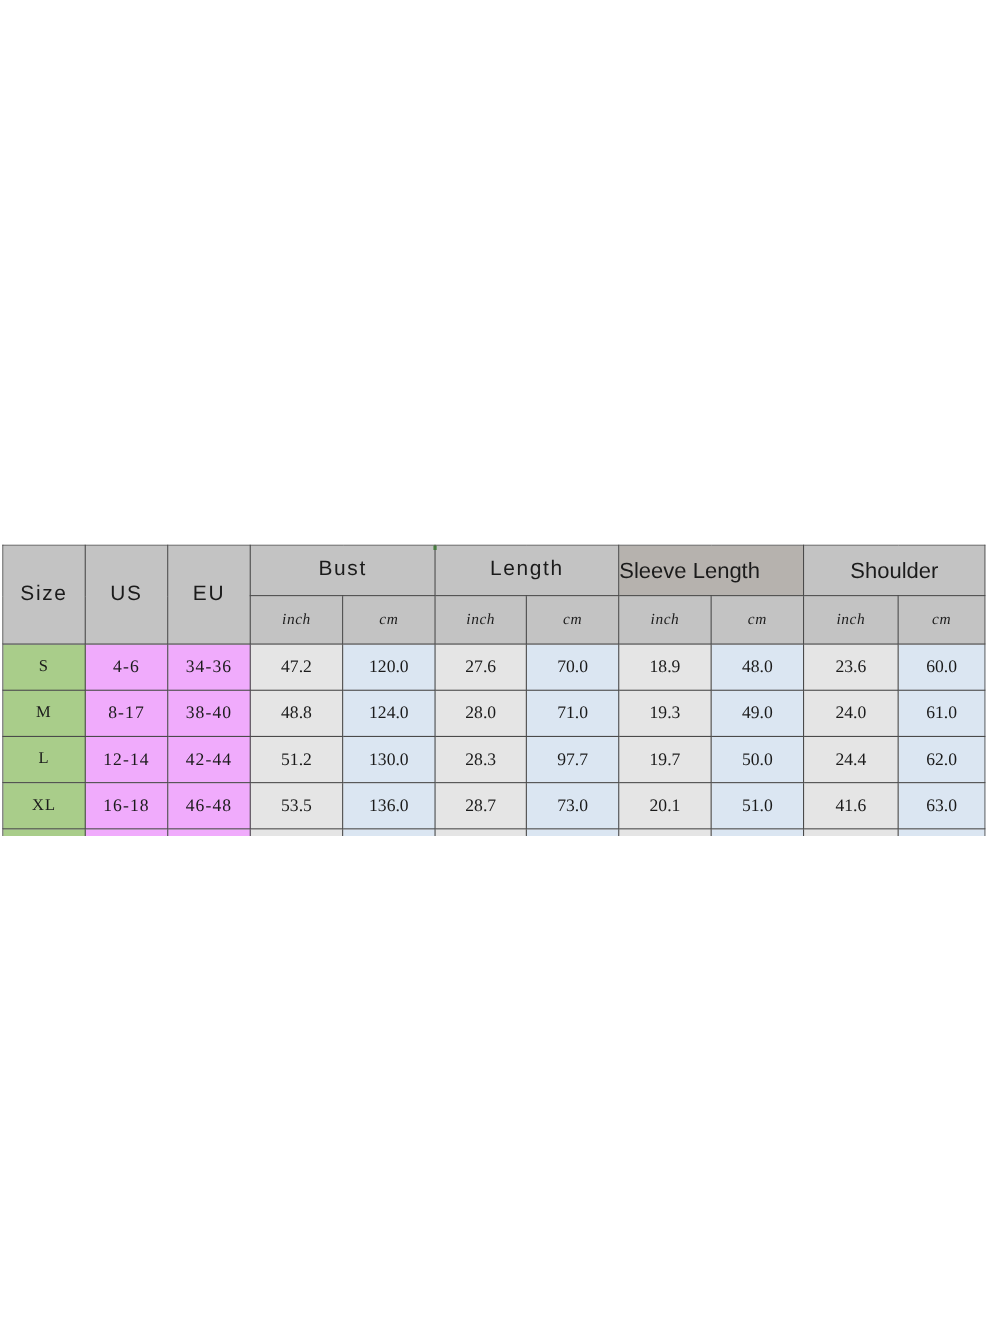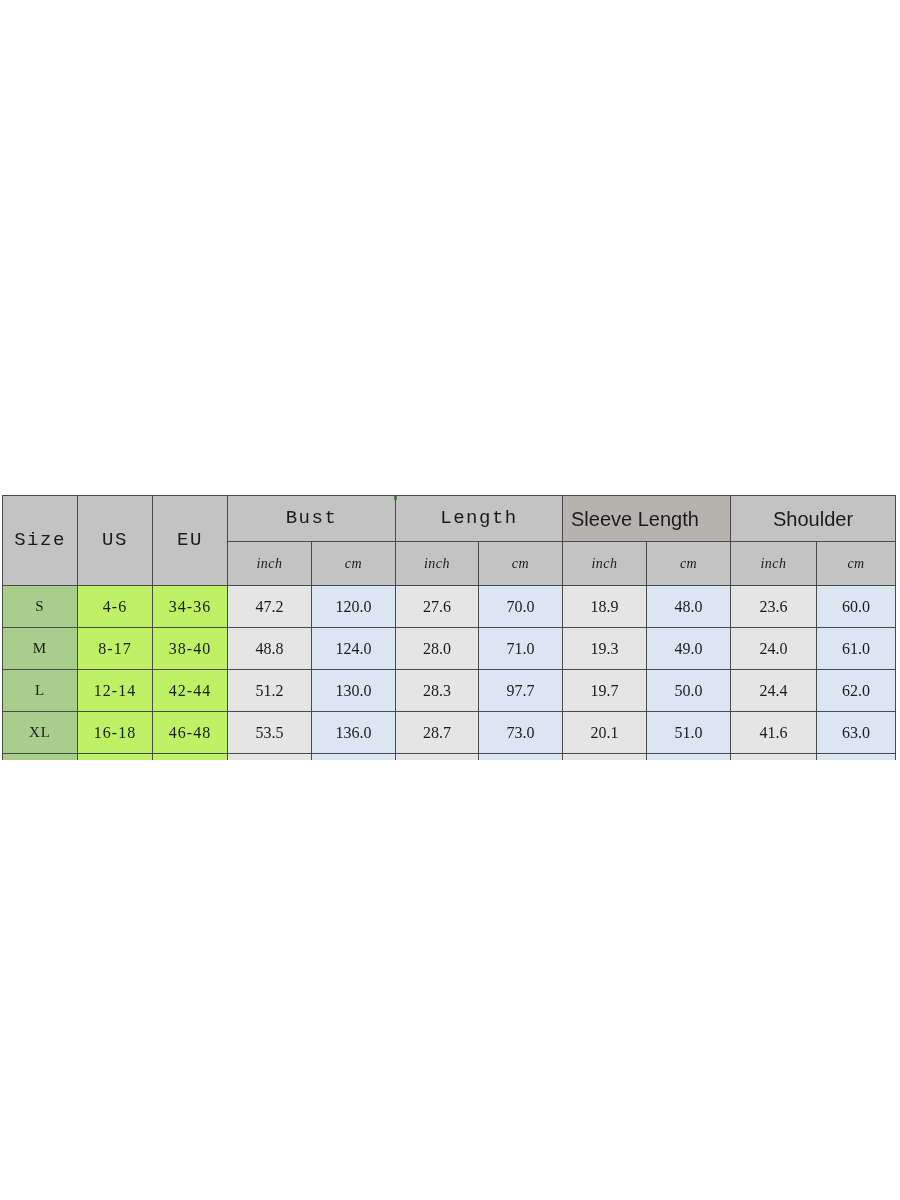--- a/index.html
+++ b/index.html
@@ -38,21 +38,21 @@
     text-align: center;
     vertical-align: middle;
     font-weight: normal;
     color: #1b1b1b;
     line-height: 1.1;
   }
 
   
   .hdr {
     background: #c3c3c3;
-    font-family: Liberation Mono, monospace;
+    font-family: Liberation Sans, sans-serif;
     font-size: 19px;
     letter-spacing: 1.5px;
   }
   .hdr-idcol {            
     height: 88px;
   }
   .hdr-group {            
     height: 45px;
   }
   .hdr-unit {             
@@ -66,28 +66,27 @@
   }
   
   .hdr-group.sans {
     font-family: "Liberation Sans", sans-serif;
     font-size: 20px;
     letter-spacing: 0;
   }
   .hdr-group.patched {
     background: #b6b2ae;
     text-align: left;
-    padding-left: 8px;
   }
 
   
   tbody tr { height: 42px; }
   td.c-size  { background: #a9cd8a; font-size: 15px; letter-spacing: 1px; }
   td.c-us,
-  td.c-eu    { background: #bef264; font-size: 16px; letter-spacing: 1px; margin-left: 40px; }
+  td.c-eu    { background: #f0abfc; font-size: 16px; letter-spacing: 1px; margin-left: 40px; }
   td.c-inch  { background: #e5e5e5; font-size: 16px; }
   td.c-cm    { background: #dbe6f2; font-size: 16px; }
 
   
   #speck {
     position: absolute;
     left: 394px;
     top: 496px;
     width: 3px;
     height: 4px;

